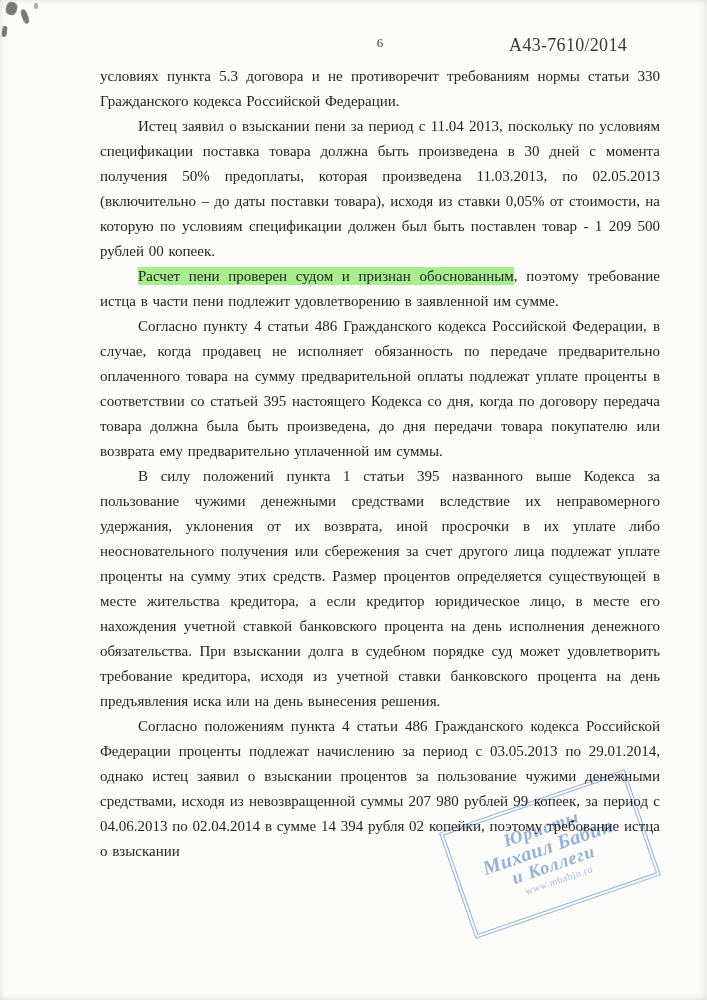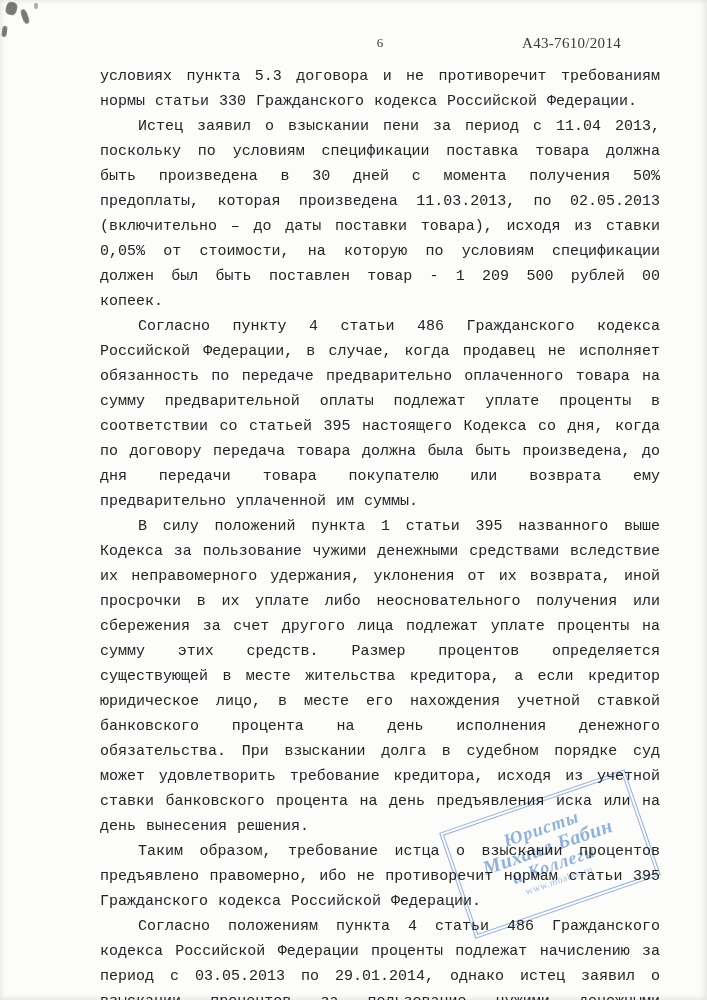--- a/index.html
+++ b/index.html
@@ -31,32 +31,32 @@
   .smudge.s1{left:6px;top:2px;width:11px;height:13px;transform:rotate(15deg);}
   .smudge.s2{left:22px;top:9px;width:6px;height:15px;transform:rotate(-20deg);}
   .smudge.s3{left:2px;top:26px;width:5px;height:11px;transform:rotate(8deg);}
   .smudge.s4{left:34px;top:3px;width:4px;height:6px;opacity:.45;}
 
   .header-pagenum{
     position:absolute;top:35px;left:340px;width:80px;
     text-align:center;font-size:13px;color:#3a3a3a;
   }
   .header-case{
-    position:absolute;top:35px;right:86px;
-    font-size:15px;color:#3a3a3a;letter-spacing:.3px;
+    position:absolute;top:35px;right:80px;
+    font-size:18px;color:#3a3a3a;letter-spacing:.3px;
   }
 
   .content{
     position:absolute;top:64px;left:100px;width:560px;
     font-size:15px;line-height:25px;
     text-align:justify;
     z-index:2;
     word-spacing:1px;
   }
-  .content p{margin:0;padding:0;font-family:Liberation Mono, monospace;}
+  .content p{margin:0;padding:0;}
   .content p.indent{text-indent:38px;}
   .highlight{
     background:var(--hl,#a8ee8e);
     box-decoration-break:clone;
     -webkit-box-decoration-break:clone;
     padding:1px 0;
   }
 
   
   .watermark{
@@ -100,23 +100,23 @@
   <div class="smudge s3"></div>
   <div class="smudge s4"></div>
 
   <div class="header-pagenum">6</div>
 
   <div class="header-case">А43-7610/2014</div>
 
   <div class="content">
       <p class=""><span>условиях пункта 5.3 договора и не противоречит требованиям нормы статьи 330 Гражданского кодекса Российской Федерации.</span></p>
       <p class="indent"><span>Истец заявил о взыскании пени за период с 11.04 2013, поскольку по условиям спецификации поставка товара должна быть произведена в 30 дней с момента получения 50% предоплаты, которая произведена 11.03.2013, по 02.05.2013 (включительно – до даты поставки товара), исходя из ставки 0,05% от стоимости, на которую по условиям спецификации должен был быть поставлен товар - 1 209 500 рублей 00 копеек.</span></p>
+      <p class="indent"><span class="highlight">Расчет пени проверен судом и признан обоснованным</span><span>, поэтому требование истца в части пени подлежит удовлетворению в заявленной им сумме.</span></p>
       <p class="indent"><span>Согласно пункту 4 статьи 486 Гражданского кодекса Российской Федерации, в случае, когда продавец не исполняет обязанность по передаче предварительно оплаченного товара на сумму предварительной оплаты подлежат уплате проценты в соответствии со статьей 395 настоящего Кодекса со дня, когда по договору передача товара должна была быть произведена, до дня передачи товара покупателю или возврата ему предварительно уплаченной им суммы.</span></p>
       <p class="indent"><span>В силу положений пункта 1 статьи 395 названного выше Кодекса за пользование чужими денежными средствами вследствие их неправомерного удержания, уклонения от их возврата, иной просрочки в их уплате либо неосновательного получения или сбережения за счет другого лица подлежат уплате проценты на сумму этих средств. Размер процентов определяется существующей в месте жительства кредитора, а если кредитор юридическое лицо, в месте его нахождения учетной ставкой банковского процента на день исполнения денежного обязательства. При взыскании долга в судебном порядке суд может удовлетворить требование кредитора, исходя из учетной ставки банковского процента на день предъявления иска или на день вынесения решения.</span></p>
-      <p class="indent"><span>Таким образом, требование истца о взыскании процентов предъявлено правомерно, ибо не противоречит нормам статьи 395 Гражданского кодекса Российской Федерации.</span></p>
       <p class="indent"><span>Согласно положениям пункта 4 статьи 486 Гражданского кодекса Российской Федерации проценты подлежат начислению за период с 03.05.2013 по 29.01.2014, однако истец заявил о взыскании процентов за пользование чужими денежными средствами, исходя из невозвращенной суммы 207 980 рублей 99 копеек, за период с 04.06.2013 по 02.04.2014 в сумме 14 394 рубля 02 копейки, поэтому требование истца о взыскании</span></p>
     </div>
 
   <div class="watermark">
     <div class="wm-inner">
       <div class="wm-l1">Юристы</div>
       <div class="wm-l2">Михаил Бабин</div>
       <div class="wm-l3">и Коллеги</div>
       <div class="wm-url">www.mbabin.ru</div>
     </div>

